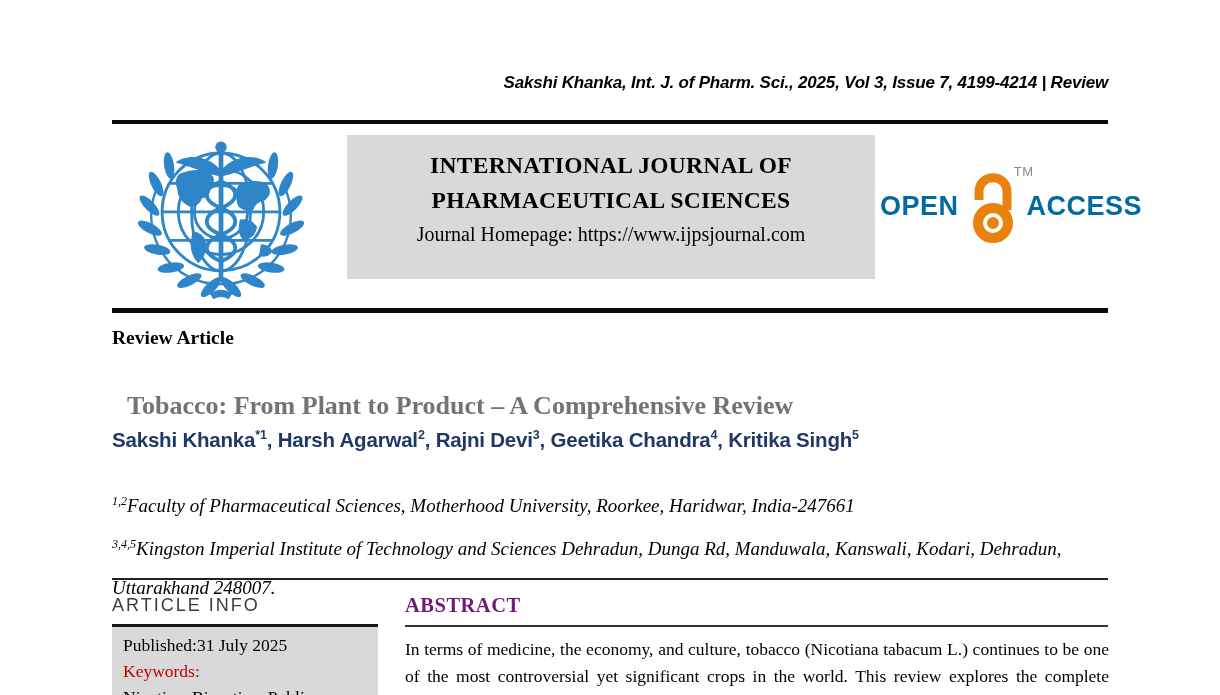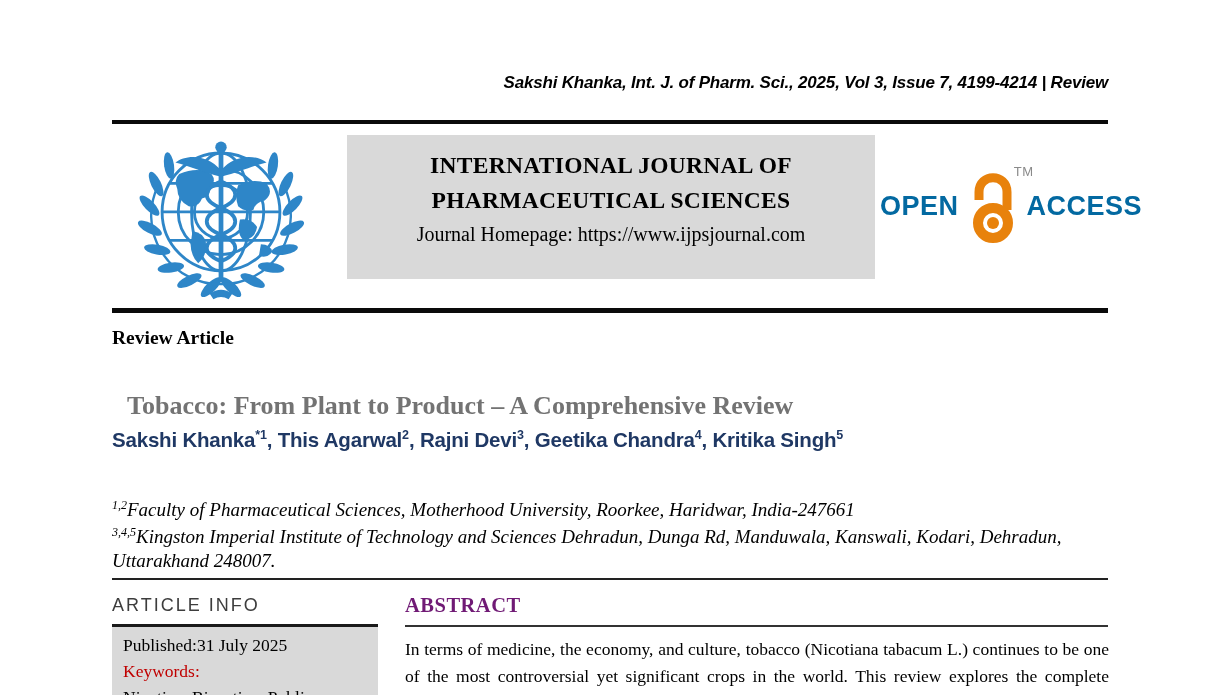--- a/index.html
+++ b/index.html
@@ -28,21 +28,21 @@
   .oa-word{font-size:27px;font-weight:800;color:#0369a1;letter-spacing:0.5px;}
   .oa-lock-wrap{position:relative;display:inline-block;width:50px;height:76px;}
   .oa-tm{position:absolute;top:-4px;right:-16px;font-size:13px;color:#8a8a8a;letter-spacing:0.5px;}
 
   
   .review-label{position:absolute;left:112px;top:327px;font-size:19.5px;font-weight:bold;}
   .title{position:absolute;left:112px;top:376px;margin:15px;font-size:26px;font-weight:bold;color:#737373;}
   .authors{position:absolute;left:112px;top:428px;font-family:"Liberation Sans",sans-serif;
            font-weight:bold;font-size:20.5px;color:#1f3864;letter-spacing:-0.2px;}
   .authors sup{font-size:12.5px;}
-  .affils{position:absolute;left:112px;top:494px;width:1005px;font-style:italic;font-size:19px;line-height:23px;}
+  .affils{position:absolute;left:112px;top:482px;width:1005px;font-style:italic;font-size:19px;line-height:38px;}
   .affils sup{font-size:12px;font-style:italic;}
 
   
   .ai-head{position:absolute;left:112px;top:595px;font-family:"Liberation Sans",sans-serif;
            font-size:18px;font-weight:400;color:#3d3d3d;letter-spacing:2px;}
   .ai-box{position:absolute;left:112px;top:624px;width:266px;height:80px;background:#d9d9d9;
           border-top:3px solid #1a1a1a;box-sizing:border-box;padding:5px 11px;}
   .ai-row{font-size:17.5px;line-height:26px;}
   .ai-val{}
   .ai-key{font-size:17.5px;line-height:26px;color:#c00000;}
@@ -138,21 +138,21 @@
     </span>
     <span class="oa-word">ACCESS</span>
   </div>
 
   <div class="rule rule-mid"></div>
 
   <div class="review-label">Review Article</div>
 
   <h1 class="title">Tobacco: From Plant to Product – A Comprehensive Review</h1>
 
-  <div class="authors" id="authors"><span>Sakshi Khanka</span><sup>*1</sup>, <span>This Agarwal</span><sup>2</sup>, <span>Rajni Devi</span><sup>3</sup>, <span>Geetika Chandra</span><sup>4</sup>, <span>Kritika Singh</span><sup>5</sup></div>
+  <div class="authors" id="authors"><span>Sakshi Khanka</span><sup>*1</sup>, <span>Harsh Agarwal</span><sup>2</sup>, <span>Rajni Devi</span><sup>3</sup>, <span>Geetika Chandra</span><sup>4</sup>, <span>Kritika Singh</span><sup>5</sup></div>
 
   <div class="affils" id="affils">
       <div><sup>1,2</sup>Faculty of Pharmaceutical Sciences, Motherhood University, Roorkee, Haridwar, India-247661</div>
       <div><sup>3,4,5</sup>Kingston Imperial Institute of Technology and Sciences Dehradun, Dunga Rd, Manduwala, Kanswali, Kodari, Dehradun, Uttarakhand 248007.</div>
     </div>
 
   <div class="rule rule-thin"></div>
 
   <div class="ai-head">ARTICLE INFO</div>
   <div class="ai-box">

